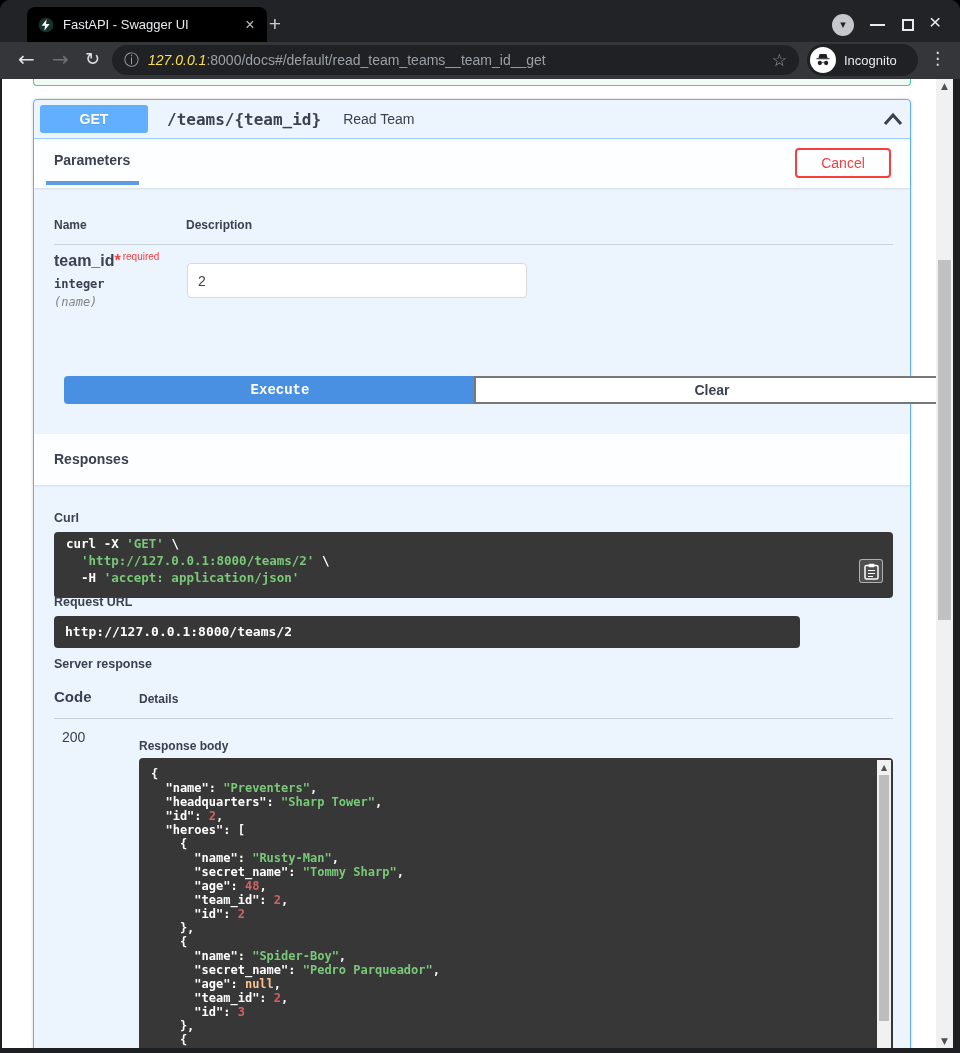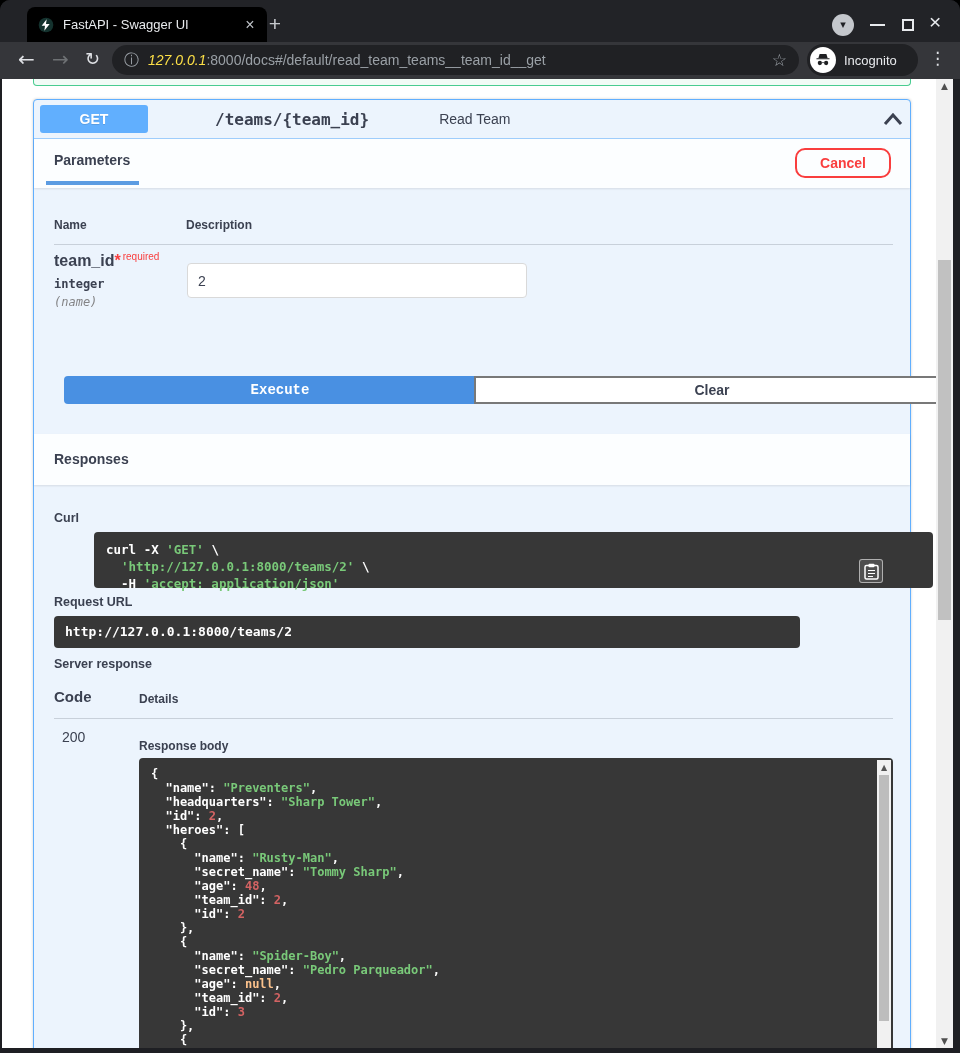--- a/index.html
+++ b/index.html
@@ -50,37 +50,37 @@
   .content { position:absolute; left:2px; top:79px; width:951px; height:969px; background:#fff; overflow:hidden; }
 
   .post-sliver { position:absolute; left:31px; top:0; width:878px; height:7px;
                  border:1px solid #49cc90; border-top:none; border-radius:0 0 4px 4px;
                  background:rgba(73,204,144,.08); }
 
   .opblock { position:absolute; left:31px; top:20px; width:878px; height:960px;
              border:1px solid #61affe; border-radius:4px; background:#ecf4fd;
              box-shadow:0 0 3px rgba(0,0,0,.19); }
   .op-header { position:absolute; left:0; top:0; right:0; height:39px;
-               border-bottom:1px solid rgba(97,175,254,.55); display:flex; align-items:center; padding-left:6px;gap:48px; }
+               border-bottom:1px solid rgba(97,175,254,.55); display:flex; align-items:center; padding-left:6px; }
   .method-badge { width:108px; height:28px; background:#61affe; border-radius:3px; color:#fff;
                   font-weight:bold; font-size:14px; display:flex; align-items:center; justify-content:center;
                   text-shadow:0 1px 0 rgba(0,0,0,.1); }
   .op-path { font-family:"DejaVu Sans Mono", monospace; font-weight:bold; font-size:16px;
              color:#3b4151; margin-left:19px; }
   .op-summary { font-size:14px; color:#3b4151; margin-left:22px; }
   .op-chevron { position:absolute; right:7px; top:10px; width:20px; height:18px; }
 
   .section-band { position:absolute; left:0; right:0; background:rgba(255,255,255,.85);
                   box-shadow:0 1px 2px rgba(0,0,0,.1); }
   .band-params { top:39px; height:49px; }
   .band-resp { top:334px; height:51px; }
   .band-title { position:absolute; left:20px; font-weight:bold; font-size:14px; color:#3b4151; }
   .params-underline { position:absolute; left:12px; top:42px; width:93px; height:4px; background:#5c9ce2; }
   .cancel-btn { position:absolute; right:19px; top:9px; width:96px; height:30px; border:2px solid #f93e3e;
-                border-radius:10px; color:#f93e3e; font-weight:bold; font-size:14px; background:transparent;
+                border-radius:4px; color:#f93e3e; font-weight:normal; font-size:14px; background:transparent;
                 display:flex; align-items:center; justify-content:center; }
 
   .col-label { position:absolute; font-weight:bold; font-size:12px; color:#3b4151; }
   .divider { position:absolute; left:20px; width:839px; height:1px; background:rgba(59,65,81,.2); }
 
   .param-name { position:absolute; left:20px; top:151px; font-size:16px; font-weight:bold; color:#3b4151; }
   .req-star { color:#f93e3e; }
   .req-label { color:#f93e3e; font-size:10px; font-weight:normal; vertical-align:6px; margin-left:2px; }
   .param-type { position:absolute; left:20px; top:177px; font-family:"DejaVu Sans Mono", monospace;
                 font-weight:bold; font-size:12px; color:#3b4151; }
@@ -92,21 +92,21 @@
 
   .btn-execute { position:absolute; left:30px; top:276px; width:432px; height:28px; background:#4990e2;
                  border:none; border-radius:4px 0 0 4px; color:#fff; font-weight:bold; font-size:14px;font-family:Liberation Mono, monospace; }
   .btn-clear { position:absolute; left:440px; top:276px; width:476px; height:28px; background:#fff;
                border:2px solid #787878; border-radius:0 4px 4px 0; color:#3b4151; font-weight:bold; font-size:14px; }
 
   .small-label { position:absolute; left:20px; font-weight:bold; font-size:12.5px; color:#3b4151; }
 
   .codeblock { position:absolute; background:#373737; border-radius:4px;
                font-family:"DejaVu Sans Mono", monospace; }
-  .curl-block { left:20px; top:432px; width:839px; height:56px; padding:9px 12px; font-size:12.5px; line-height:17px;margin-left:40px; }
+  .curl-block { left:20px; top:432px; width:839px; height:66px; padding:3px 12px; font-size:12.5px; line-height:17px; }
   .url-block { left:20px; top:516px; width:746px; height:32px; padding:0 11px; font-size:13px; line-height:32px;
                color:#fff; font-weight:600; }
   .body-block { left:105px; top:658px; width:754px; height:340px; padding:9px 12px; font-size:12px; line-height:14px; }
   .code-line { white-space:pre; }
   .tok-p { color:#ffffff; font-weight:bold; }
   .tok-s { color:#79c979; font-weight:bold; }
   .tok-n { color:#d36363; font-weight:bold; }
   .tok-l { color:#fcc28c; font-weight:bold; }
 
   .copy-btn { position:absolute; right:8px; top:27px; width:24px; height:24px; border-radius:3px;

